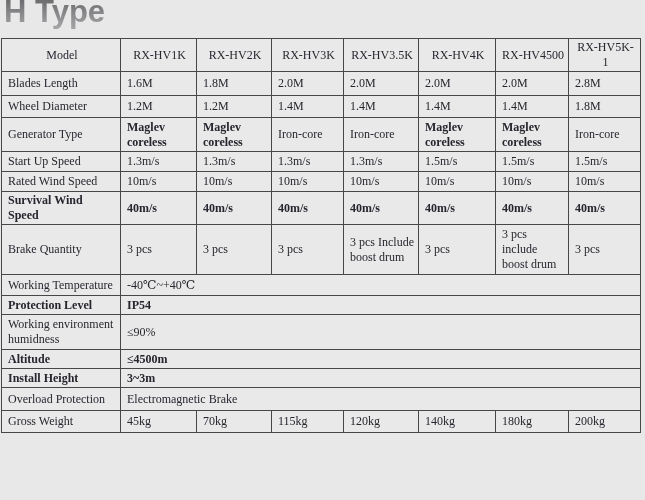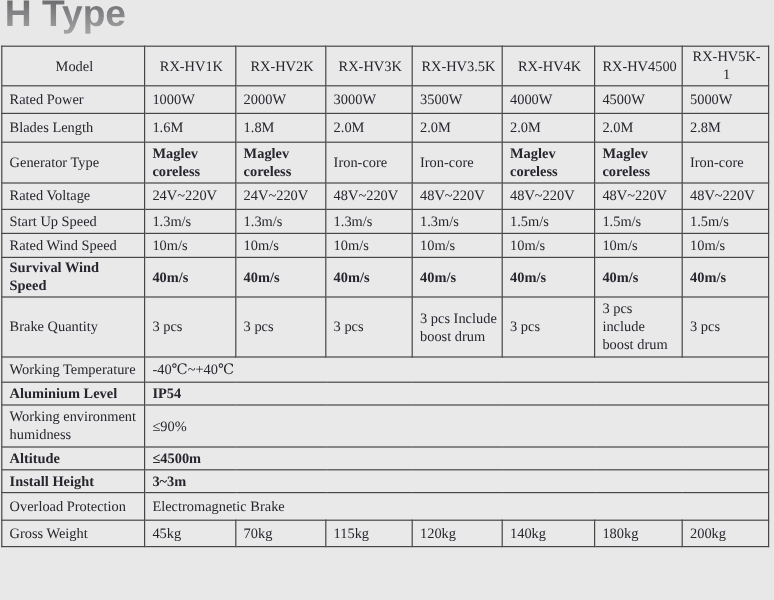--- a/index.html
+++ b/index.html
@@ -75,59 +75,49 @@
       <tr class="h27">
         <td>Model</td>
         <td>RX-HV1K</td>
         <td>RX-HV2K</td>
         <td>RX-HV3K</td>
         <td>RX-HV3.5K</td>
         <td>RX-HV4K</td>
         <td>RX-HV4500</td>
         <td>RX-HV5K-1</td>
       </tr>
-      <tr class="h23">
-        <td>Rated Power</td>
-        <td>1000W</td>
-        <td>2000W</td>
-        <td>3000W</td>
-        <td>3500W</td>
-        <td>4000W</td>
-        <td>4500W</td>
-        <td>5000W</td>
-      </tr>
       <tr class="h24">
         <td>Blades Length</td>
         <td>1.6M</td>
         <td>1.8M</td>
         <td>2.0M</td>
         <td>2.0M</td>
         <td>2.0M</td>
         <td>2.0M</td>
         <td>2.8M</td>
       </tr>
+      <tr class="h22">
+        <td>Wheel Diameter</td>
+        <td>1.2M</td>
+        <td>1.2M</td>
+        <td>1.4M</td>
+        <td>1.4M</td>
+        <td>1.4M</td>
+        <td>1.4M</td>
+        <td>1.8M</td>
+      </tr>
       <tr class="h34">
         <td>Generator Type</td>
         <td class="bold">Maglev coreless</td>
         <td class="bold">Maglev coreless</td>
         <td>Iron-core</td>
         <td>Iron-core</td>
         <td class="bold">Maglev coreless</td>
         <td class="bold">Maglev coreless</td>
         <td>Iron-core</td>
-      </tr>
-      <tr class="h22">
-        <td>Rated Voltage</td>
-        <td>24V~220V</td>
-        <td>24V~220V</td>
-        <td>48V~220V</td>
-        <td>48V~220V</td>
-        <td>48V~220V</td>
-        <td>48V~220V</td>
-        <td>48V~220V</td>
       </tr>
       <tr class="h20">
         <td>Start Up Speed</td>
         <td>1.3m/s</td>
         <td>1.3m/s</td>
         <td>1.3m/s</td>
         <td>1.3m/s</td>
         <td>1.5m/s</td>
         <td>1.5m/s</td>
         <td>1.5m/s</td>
@@ -160,21 +150,21 @@
         <td>3 pcs Include boost drum</td>
         <td>3 pcs</td>
         <td>3 pcs include boost drum</td>
         <td>3 pcs</td>
       </tr>
       <tr class="h21">
         <td>Working Temperature</td>
         <td colspan="7">-40℃~+40℃</td>
       </tr>
       <tr class="h19">
-        <td>Aluminium Level</td>
+        <td>Protection Level</td>
         <td colspan="7">IP54</td>
       </tr>
       <tr class="h35">
         <td>Working environment humidness</td>
         <td colspan="7">≤90%</td>
       </tr>
       <tr class="h19">
         <td>Altitude</td>
         <td colspan="7">≤4500m</td>
       </tr>

